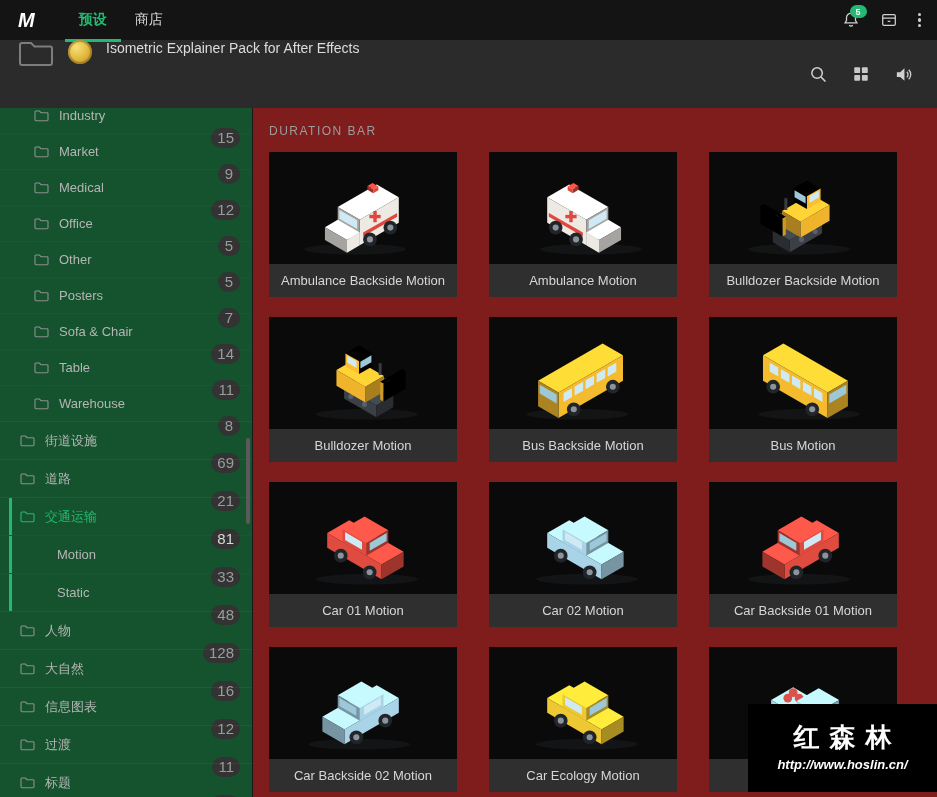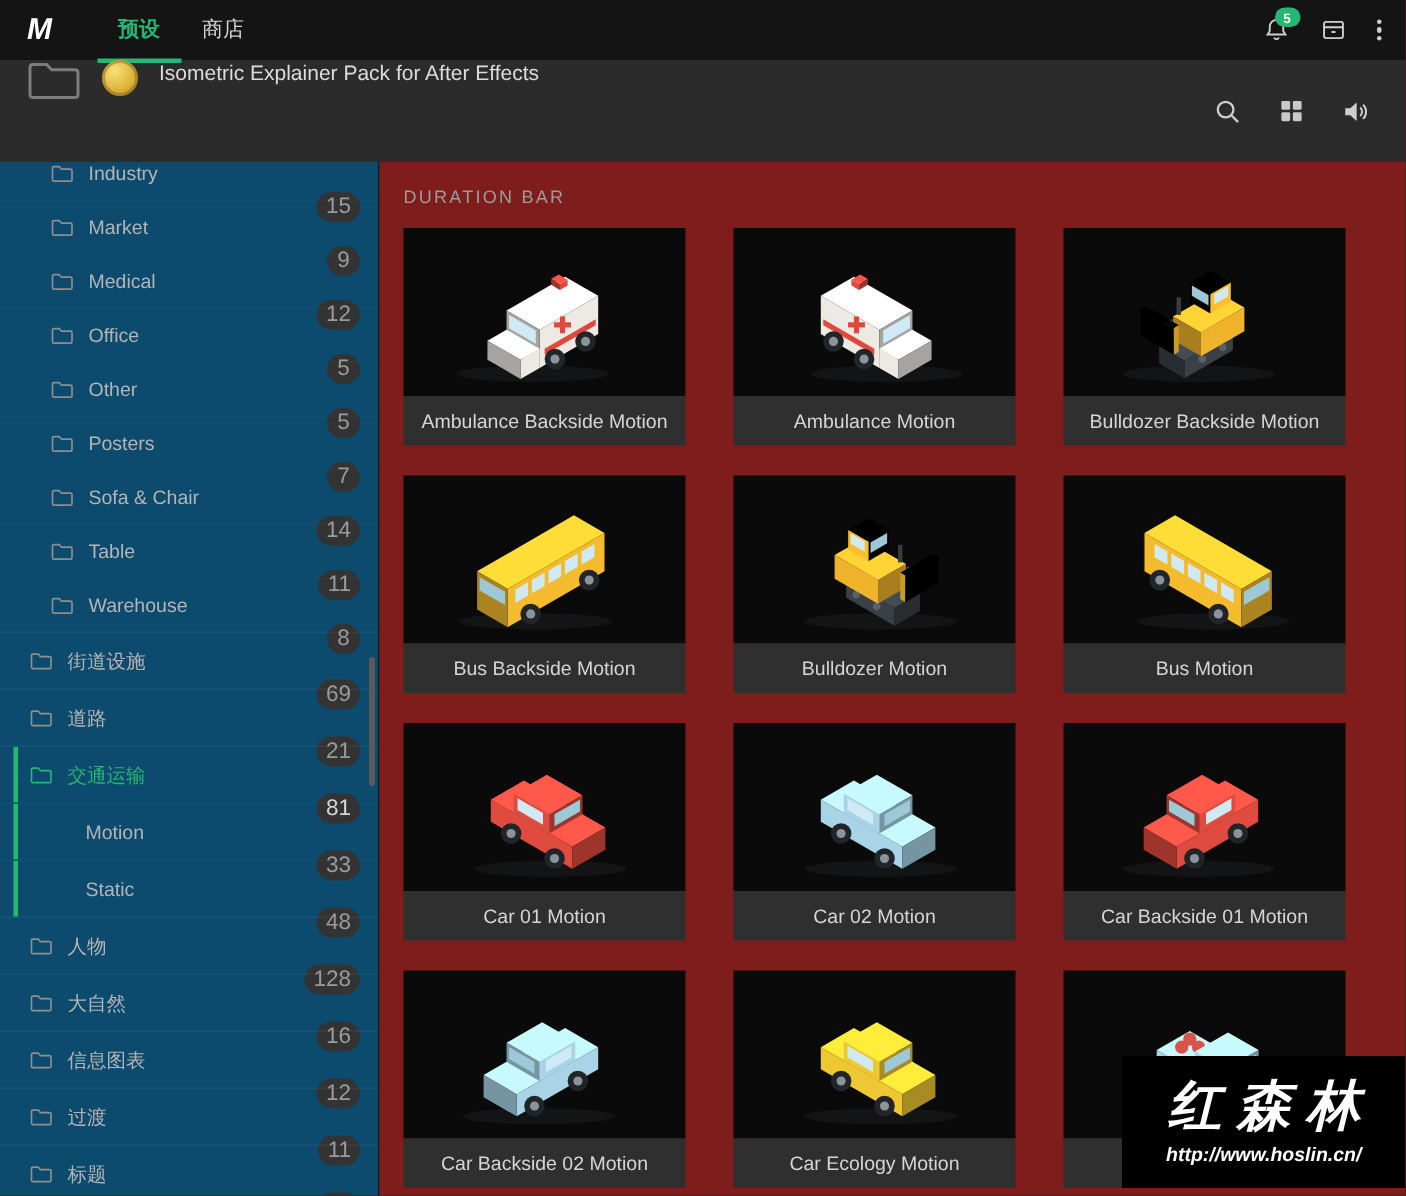--- a/index.html
+++ b/index.html
@@ -28,21 +28,21 @@
   .coin{width:24px;height:24px;border-radius:50%;flex-shrink:0;
         background:radial-gradient(circle at 35% 30%,#f7e27a 0%,#e0b53c 55%,#b08a20 100%);
         box-shadow:inset 0 0 0 2px rgba(110,85,15,.4);}
   .pkg-title{font-size:14px;color:#dcdcdc;}
   .pkg-icons{margin-left:auto;display:flex;align-items:center;gap:24px;padding-right:6px;}
 
   
   .layout{display:flex;height:689px;}
 
   
-  .sidebar{width:252px;flex-shrink:0;background:#0c4a6e;position:relative;overflow:hidden;border-right:1px solid #181818;}
+  .sidebar{width:252px;flex-shrink:0;background:#14532d;position:relative;overflow:hidden;border-right:1px solid #181818;}
   .side-list{margin-top:-11px;}
   .side-item{position:relative;display:flex;align-items:center;height:35px;color:#b5b5b5;font-size:13px;cursor:pointer;
              border-top:1px solid rgba(255,255,255,.025);}
   .side-item.ind0{height:37px;padding-left:20px;border-top:1px solid rgba(255,255,255,.05);}
   .side-item.ind1{padding-left:34px;}
   .side-item.ind2{height:37px;padding-left:57px;gap:20px;}
   .side-item .fold{display:flex;margin-right:10px;color:#8f8f8f;}
   .side-item .lbl{flex:1;white-space:nowrap;}
   .count{min-width:10px;height:20px;border-radius:10px;background:#333333;color:#9b9b9b;font-size:15px;
          display:flex;align-items:center;justify-content:center;padding:0 6px;margin-right:12px;margin-top:44px;}
@@ -59,21 +59,21 @@
   .grid{display:grid;grid-template-columns:repeat(3,200px);gap:20px;}
   .card{width:188px;cursor:pointer;}
   .thumb{height:112px;background:#0a0a0a;display:flex;align-items:center;justify-content:center;overflow:hidden;}
   .thumb svg{height:102px;width:140px;}
   .cap{height:33px;background:#2f2f2f;color:#d6d6d6;font-size:13px;display:flex;align-items:center;justify-content:center;
        white-space:nowrap;overflow:hidden;}
 
   
   .watermark{position:absolute;right:0;bottom:5px;width:189px;height:88px;background:#000;color:#fff;
              display:flex;flex-direction:column;align-items:center;justify-content:center;gap:7px;}
-  .wm-title{font-size:36px;font-weight:bold;letter-spacing:10px;padding-left:10px;line-height:1;font-style:italic;}
+  .wm-title{font-size:26px;font-weight:bold;letter-spacing:10px;padding-left:10px;line-height:1;}
   .wm-url{font-size:13px;font-style:italic;font-weight:bold;}
 </style>
 </head>
 <body>
 
 <div class="topbar">
   <div class="logo">M</div>
   <div class="tab active">预设</div>
   <div class="tab">商店</div>
   <div class="top-icons">
@@ -406,45 +406,20 @@
                   <polygon points="101.5,50.0 78.9,63.0 78.9,81.0 101.5,68.0" fill="rgb(0,0,0)"></polygon>
                 </g>
               </g>
             </svg>
     </div>
     <div class="cap">Bulldozer Backside Motion</div>
   </div>
         <div class="card">
     <div class="thumb">
       <svg viewBox="0 0 140 104">
-              <g transform="translate(140,0) scale(-1,1)">
-                <g transform="translate(14,0)">
-                  <ellipse cx="62" cy="94" rx="52" ry="5.5" fill="#121416"></ellipse>
-                  <polygon points="36.0,22.0 101.8,60.0 81.0,72.0 15.2,34.0" fill="rgb(255,221,55)"></polygon>
-                  <polygon points="15.2,34.0 81.0,72.0 81.0,98.0 15.2,60.0" fill="#f5bb2f"></polygon>
-                  <polygon points="101.8,60.0 81.0,72.0 81.0,98.0 101.8,86.0" fill="rgb(172,131,33)"></polygon>
-                  <polygon points="22.1,41.5 30.8,46.5 30.8,55.5 22.1,50.5" fill="#cfeaf4"></polygon>
-                  <polygon points="33.4,48.0 42.1,53.0 42.1,62.0 33.4,57.0" fill="#cfeaf4"></polygon>
-                  <polygon points="44.7,54.5 53.3,59.5 53.3,68.5 44.7,63.5" fill="#cfeaf4"></polygon>
-                  <polygon points="55.9,61.0 64.6,66.0 64.6,75.0 55.9,70.0" fill="#cfeaf4"></polygon>
-                  <polygon points="67.2,67.5 75.8,72.5 75.8,81.5 67.2,76.5" fill="#cfeaf4"></polygon>
-                  <polygon points="100.1,64.0 82.8,74.0 82.8,83.0 100.1,73.0" fill="#9dc8d8"></polygon>
-                  <circle cx="25.6" cy="66.0" r="7" fill="#212529"></circle>
-                  <circle cx="25.6" cy="66.0" r="3.1" fill="#8b949b"></circle>
-                  <circle cx="65.4" cy="89.0" r="7" fill="#212529"></circle>
-                  <circle cx="65.4" cy="89.0" r="3.1" fill="#8b949b"></circle>
-                </g>
-              </g>
-            </svg>
-    </div>
-    <div class="cap">Bus Backside Motion</div>
-  </div>
-        <div class="card">
-    <div class="thumb">
-      <svg viewBox="0 0 140 104">
               <g transform="translate(12,0)">
                 <ellipse cx="62" cy="94" rx="52" ry="5.5" fill="#121416"></ellipse>
                 <polygon points="56.0,56.0 88.9,75.0 71.6,85.0 38.7,66.0" fill="rgb(68,76,83)"></polygon>
                 <polygon points="38.7,66.0 71.6,85.0 71.6,97.0 38.7,78.0" fill="#3a4046"></polygon>
                 <polygon points="88.9,75.0 71.6,85.0 71.6,97.0 88.9,87.0" fill="rgb(41,45,49)"></polygon>
                 <circle cx="45.6" cy="76" r="2.6" fill="#596069"></circle>
                 <circle cx="59.5" cy="84" r="2.6" fill="#596069"></circle>
                 <polygon points="50.0,38.0 79.4,55.0 60.4,66.0 30.9,49.0" fill="rgb(255,212,52)"></polygon>
                 <polygon points="30.9,49.0 60.4,66.0 60.4,82.0 30.9,65.0" fill="#f0b42c"></polygon>
                 <polygon points="79.4,55.0 60.4,66.0 60.4,82.0 79.4,71.0" fill="rgb(168,126,31)"></polygon>
@@ -459,20 +434,45 @@
                 <polygon points="75.5,61.0 78.9,63.0 78.9,81.0 75.5,79.0" fill="rgb(204,153,37)"></polygon>
                 <polygon points="101.5,50.0 78.9,63.0 78.9,81.0 101.5,68.0" fill="rgb(0,0,0)"></polygon>
               </g>
             </svg>
     </div>
     <div class="cap">Bulldozer Motion</div>
   </div>
         <div class="card">
     <div class="thumb">
       <svg viewBox="0 0 140 104">
+              <g transform="translate(140,0) scale(-1,1)">
+                <g transform="translate(14,0)">
+                  <ellipse cx="62" cy="94" rx="52" ry="5.5" fill="#121416"></ellipse>
+                  <polygon points="36.0,22.0 101.8,60.0 81.0,72.0 15.2,34.0" fill="rgb(255,221,55)"></polygon>
+                  <polygon points="15.2,34.0 81.0,72.0 81.0,98.0 15.2,60.0" fill="#f5bb2f"></polygon>
+                  <polygon points="101.8,60.0 81.0,72.0 81.0,98.0 101.8,86.0" fill="rgb(172,131,33)"></polygon>
+                  <polygon points="22.1,41.5 30.8,46.5 30.8,55.5 22.1,50.5" fill="#cfeaf4"></polygon>
+                  <polygon points="33.4,48.0 42.1,53.0 42.1,62.0 33.4,57.0" fill="#cfeaf4"></polygon>
+                  <polygon points="44.7,54.5 53.3,59.5 53.3,68.5 44.7,63.5" fill="#cfeaf4"></polygon>
+                  <polygon points="55.9,61.0 64.6,66.0 64.6,75.0 55.9,70.0" fill="#cfeaf4"></polygon>
+                  <polygon points="67.2,67.5 75.8,72.5 75.8,81.5 67.2,76.5" fill="#cfeaf4"></polygon>
+                  <polygon points="100.1,64.0 82.8,74.0 82.8,83.0 100.1,73.0" fill="#9dc8d8"></polygon>
+                  <circle cx="25.6" cy="66.0" r="7" fill="#212529"></circle>
+                  <circle cx="25.6" cy="66.0" r="3.1" fill="#8b949b"></circle>
+                  <circle cx="65.4" cy="89.0" r="7" fill="#212529"></circle>
+                  <circle cx="65.4" cy="89.0" r="3.1" fill="#8b949b"></circle>
+                </g>
+              </g>
+            </svg>
+    </div>
+    <div class="cap">Bus Backside Motion</div>
+  </div>
+        <div class="card">
+    <div class="thumb">
+      <svg viewBox="0 0 140 104">
               <g transform="translate(14,0)">
                 <ellipse cx="62" cy="94" rx="52" ry="5.5" fill="#121416"></ellipse>
                 <polygon points="36.0,22.0 101.8,60.0 81.0,72.0 15.2,34.0" fill="rgb(255,221,55)"></polygon>
                 <polygon points="15.2,34.0 81.0,72.0 81.0,98.0 15.2,60.0" fill="#f5bb2f"></polygon>
                 <polygon points="101.8,60.0 81.0,72.0 81.0,98.0 101.8,86.0" fill="rgb(172,131,33)"></polygon>
                 <polygon points="22.1,41.5 30.8,46.5 30.8,55.5 22.1,50.5" fill="#cfeaf4"></polygon>
                 <polygon points="33.4,48.0 42.1,53.0 42.1,62.0 33.4,57.0" fill="#cfeaf4"></polygon>
                 <polygon points="44.7,54.5 53.3,59.5 53.3,68.5 44.7,63.5" fill="#cfeaf4"></polygon>
                 <polygon points="55.9,61.0 64.6,66.0 64.6,75.0 55.9,70.0" fill="#cfeaf4"></polygon>
                 <polygon points="67.2,67.5 75.8,72.5 75.8,81.5 67.2,76.5" fill="#cfeaf4"></polygon>

